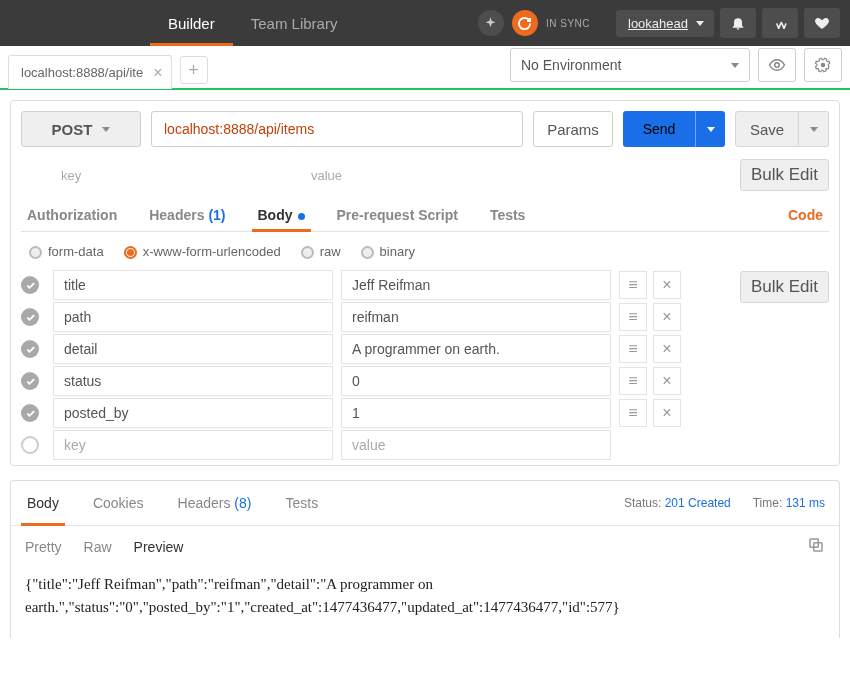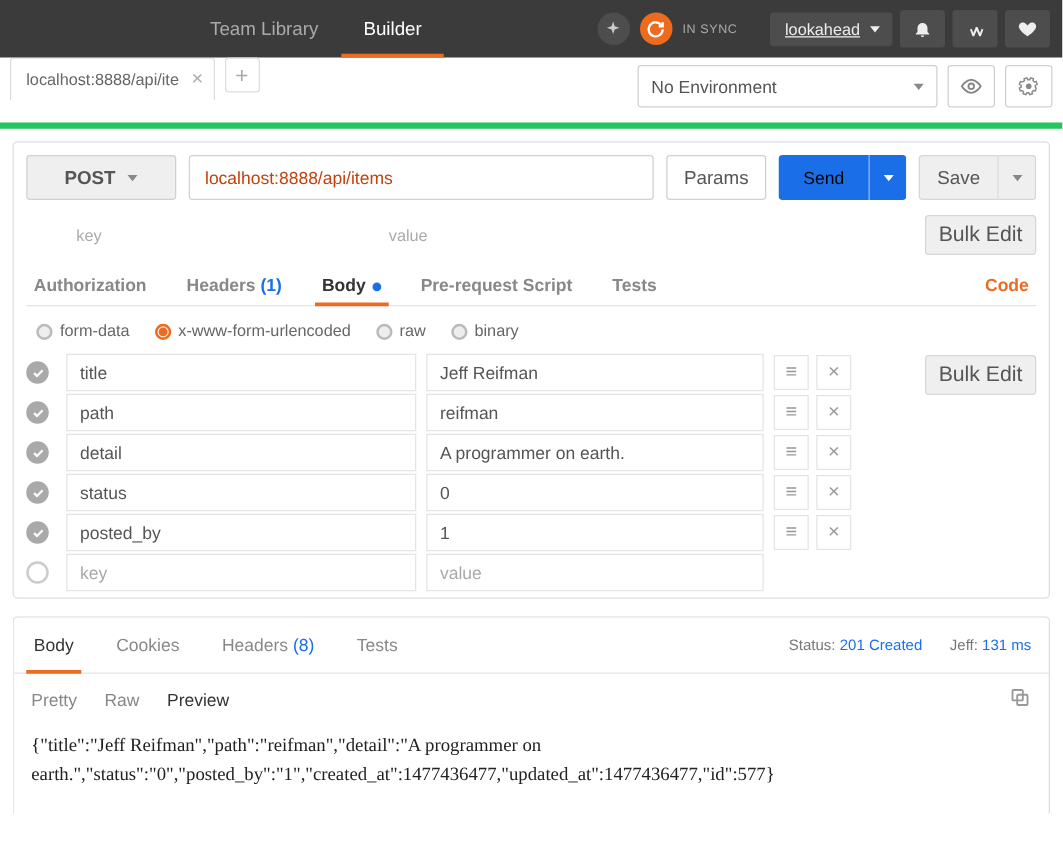--- a/index.html
+++ b/index.html
@@ -15,21 +15,21 @@
 .sync-wrap { display: flex; align-items: center; gap: 8px; margin-right: 20px; }
 .circle { width: 26px; height: 26px; border-radius: 50%; display:flex; align-items:center; justify-content:center;}
 .circle.dark { background: #4d4d4d; }
 .circle.orange { background: #ec6b1e; }
 .sync-text { font-size: 10px; color: #aaa; letter-spacing: 0.5px; }
 .ws-btn { display: flex; align-items: center; gap: 8px; background: #4d4d4d; padding: 6px 10px 6px 12px; border-radius: 3px; color: #eee; font-size: 13px; text-decoration: underline; }
 .icon-btn { width: 36px; height: 30px; background: #4d4d4d; border-radius: 3px; display:flex;align-items:center;justify-content:center; color:#eee; }
 .caret { width:0;height:0;border-left:4px solid transparent;border-right:4px solid transparent;border-top:5px solid currentColor; display:inline-block;}
 
 
-.tabrow { height: 57px; border-bottom: 5px solid #22c55e; display:flex; padding: 0 8px; }
+.tabrow { height: 44px; border-bottom: 2px solid #22c55e; display:flex; align-items:flex-end; padding: 0 8px; }
 .file-tab { display:flex; align-items:center; gap:10px; height:34px; padding: 0 8px 0 12px; border:1px solid #ddd; border-bottom:none; border-radius: 3px 3px 0 0; background:#fff; font-size:13px; color:#666; min-width:150px; margin-bottom:-1px;}
 .file-tab .x { color:#aaa; font-size: 16px; }
 .plus-tab { width:28px; height:28px; display:flex;align-items:center;justify-content:center; border:1px solid #ddd; color:#aaa; border-radius:3px; margin-left:8px; margin-bottom:4px; font-size:18px; }
 .env { margin-left:auto; display:flex; align-items:center; gap:8px; margin-bottom:6px; }
 .env-select { width: 240px; height:34px; border:1px solid #d0d0d0; border-radius:3px; padding:0 10px; display:flex;align-items:center;justify-content:space-between; color:#555; font-size:14px; background:#fff;}
 .sq-btn { width:38px; height:34px; border:1px solid #d0d0d0; border-radius:3px; display:flex;align-items:center;justify-content:center; color:#888;}
 
 
 .panel { margin: 10px 10px 0; border:1px solid #ddd; border-radius:4px; padding: 10px 10px 4px; }
 .reqrow { display:flex; gap:10px; }
@@ -89,22 +89,22 @@
 .view-tabs .active { color:#333;}
 .copy-ico { margin-left:auto; color:#999; }
 
 .resp-body { padding: 12px 14px 20px; font-family: Georgia, "Times New Roman", serif; font-size:15px; color:#222; line-height:1.5; word-wrap:break-word;}
 </style>
 </head>
 <body>
 
 <div class="topbar">
   <div class="nav-tabs">
+    <div class="nav-tab active">Builder</div>
     <div class="nav-tab">Team Library</div>
-    <div class="nav-tab active">Builder</div>
   </div>
   <div class="topbar-right">
     <div class="sync-wrap">
       <div class="circle dark">
         <svg width="15" height="15" viewBox="0 0 24 24" fill="#ccc">
             <path d="M12 2l2 6 6 2-6 2-2 6-2-6-6-2 6-2z"></path>
           </svg>
       </div>
       <div class="circle orange">
         <svg width="15" height="15" viewBox="0 0 24 24" fill="none" stroke="#fff" stroke-width="3">
@@ -290,21 +290,21 @@
 <div class="resp">
   <div class="resp-tabs">
     <div class="resp-tab active">Body</div>
     <div class="resp-tab">Cookies</div>
     <div class="resp-tab">
       <span>Headers</span> <span class="count">(8)</span>
     </div>
     <div class="resp-tab">Tests</div>
     <div class="resp-meta">
       <div><span>Status:</span> <span class="val">201 Created</span></div>
-      <div><span>Jeff:</span> <span class="val">131 ms</span></div>
+      <div><span>Time:</span> <span class="val">131 ms</span></div>
     </div>
   </div>
   <div class="view-tabs">
     <div>Pretty</div>
     <div>Raw</div>
     <div class="active">Preview</div>
     <div class="copy-ico">
       <svg width="18" height="18" viewBox="0 0 24 24" fill="none" stroke="#999" stroke-width="2">
           <rect x="9" y="9" width="11" height="11" rx="1"></rect>
           <rect x="4" y="4" width="11" height="11" rx="1"></rect>

